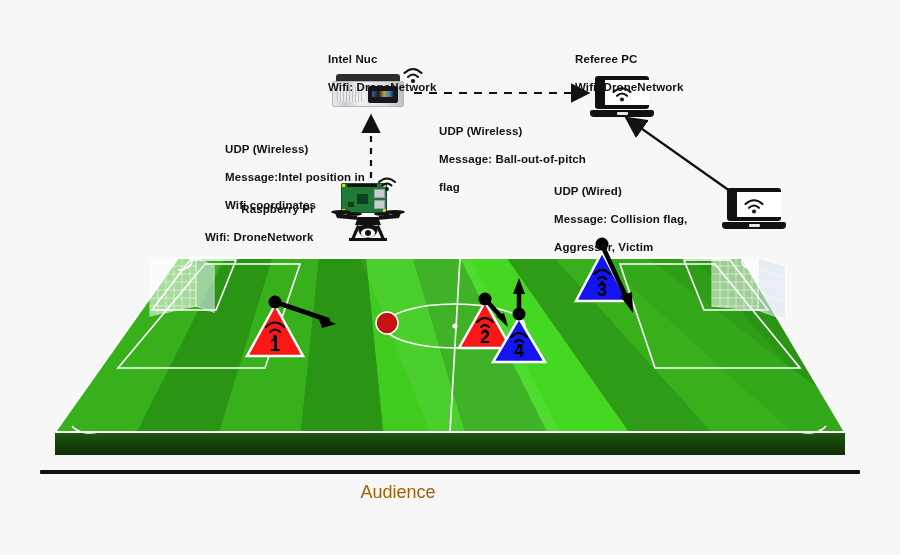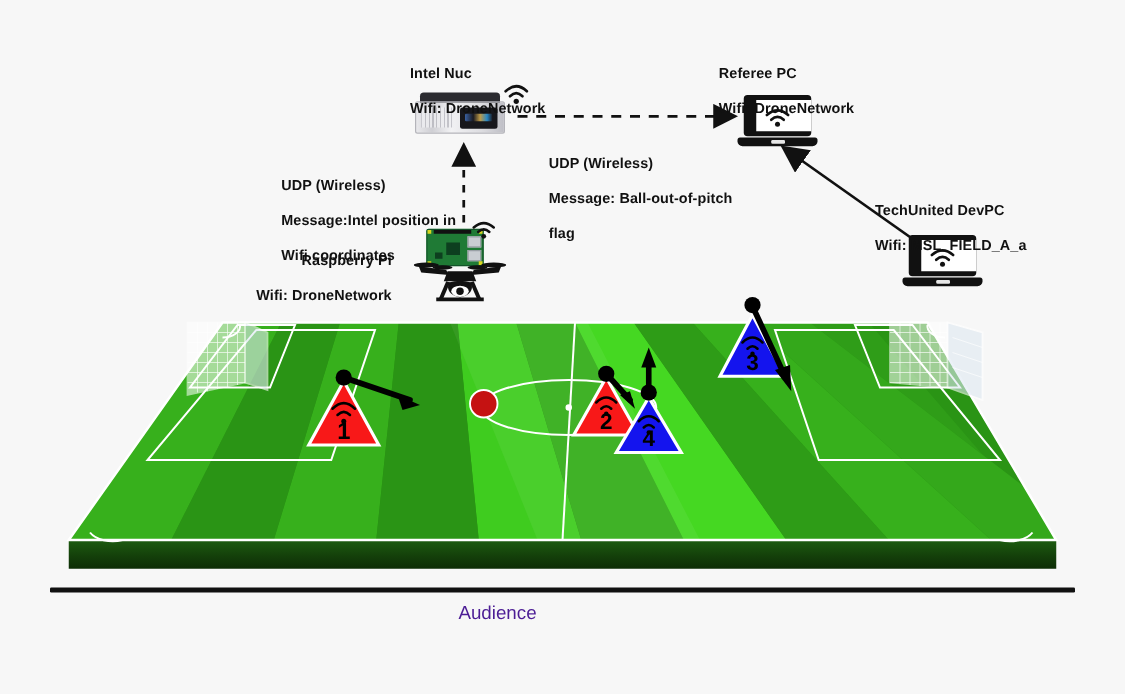--- a/index.html
+++ b/index.html
@@ -43,21 +43,21 @@
        box-shadow:inset 0 0 0 1px #14532a;}
   .rpi .chip{position:absolute;background:#0d3f1f;}
   .rpi .pad{position:absolute;background:#d9d61e;}
   .rpi .silver{position:absolute;background:#c9cdd2;border:1px solid #9aa0a6;box-sizing:border-box;}
   .rpi .gpio{position:absolute;top:1px;left:6px;width:30px;height:3px;background:#111;}
   
   .drone{position:absolute;width:74px;height:40px;}
   
   #fieldwrap{position:absolute;left:0;top:248px;width:900px;height:215px;}
   .audline{position:absolute;left:40px;top:470px;width:820px;height:4px;background:#111;border-radius:1px;}
-  .audtxt{position:absolute;left:0;top:482px;width:796px;text-align:center;font-size:15px;color:#4c1d95;font-weight:normal;}
+  .audtxt{position:absolute;left:0;top:482px;width:796px;text-align:center;font-size:18px;color:#a16207;font-weight:normal;}
 </style>
 </head>
 <body>
 
 <div id="stage">
 
   <div id="fieldwrap">
     <svg class="svglayer" style="top:0;height:215px;" viewBox="0 0 900 215">
       <defs>
         <clipPath id="pitchClip">
@@ -325,34 +325,35 @@
   <div class="lbl" style="left:575px;top:38px;">
     <span>Referee PC</span><br>
     <span>Wifi: DroneNetwork</span>
   </div>
 
   <div class="lbl" style="left:205px;top:188px;text-align:right;">
     <span>Raspberry Pi</span><br>
     <span>Wifi: DroneNetwork</span>
   </div>
 
-  <div class="lbl" style="left:700px;top:148px;">
-    <span>TechUnited DevPC</span><br>
-    <span>Wifi: MSL_FIELD_A_a</span>
-  </div>
 
   <div class="lbl" style="left:225px;top:128px;">
     <span>UDP (Wireless)</span><br>
     <span>Message:Intel position in</span><br>
     <span>Wifi coordinates</span>
   </div>
 
   <div class="lbl" style="left:439px;top:110px;">
     <span>UDP (Wireless)</span><br>
     <span>Message: Ball-out-of-pitch</span><br>
     <span>flag</span>
   </div>
 
+  <div class="lbl" style="left:554px;top:170px;">
+    <span>UDP (Wired)</span><br>
+    <span>Message: Collision flag,</span><br>
+    <span>Aggressor, Victim</span>
+  </div>
 
   <div class="audline"></div>
   <div class="audtxt">Audience</div>
 
 </div>
 
 </body></html>

